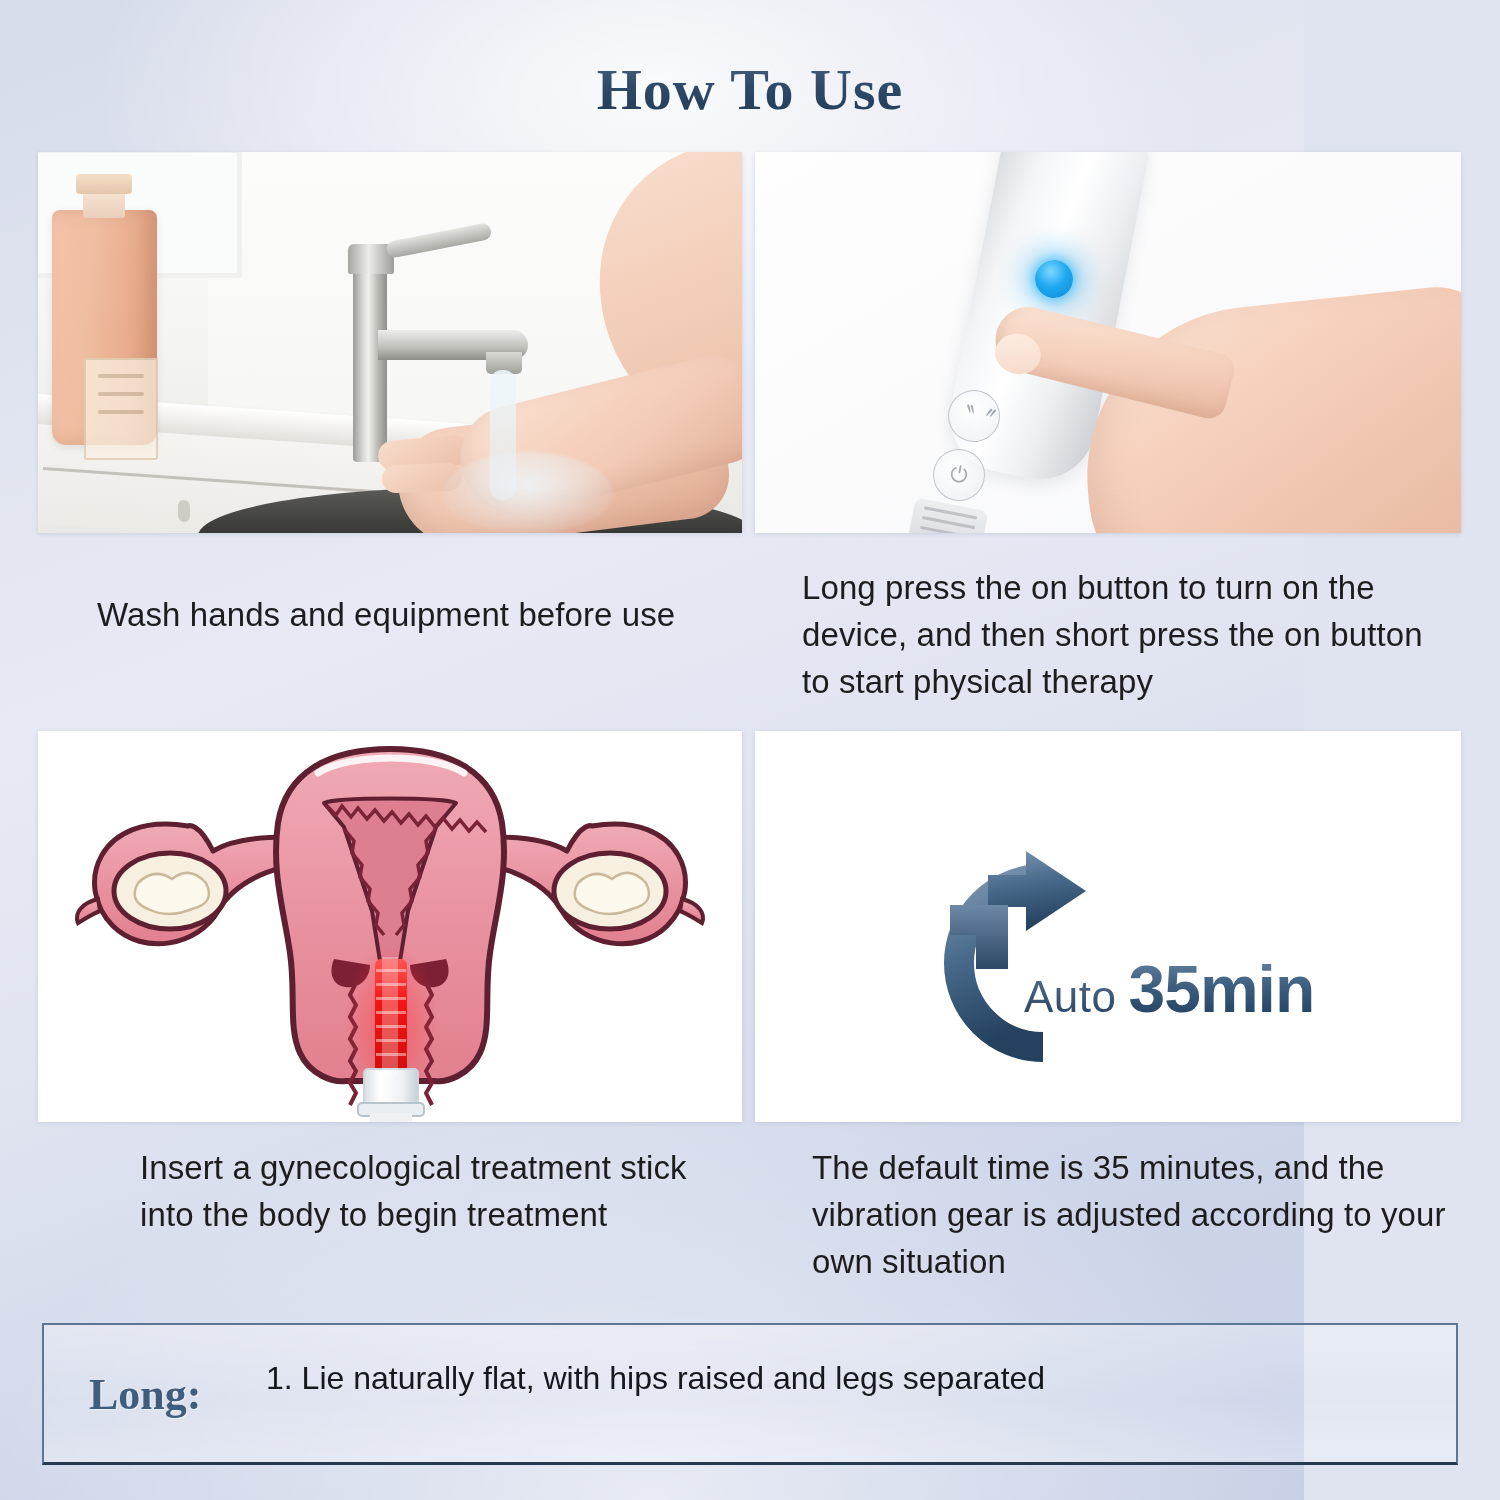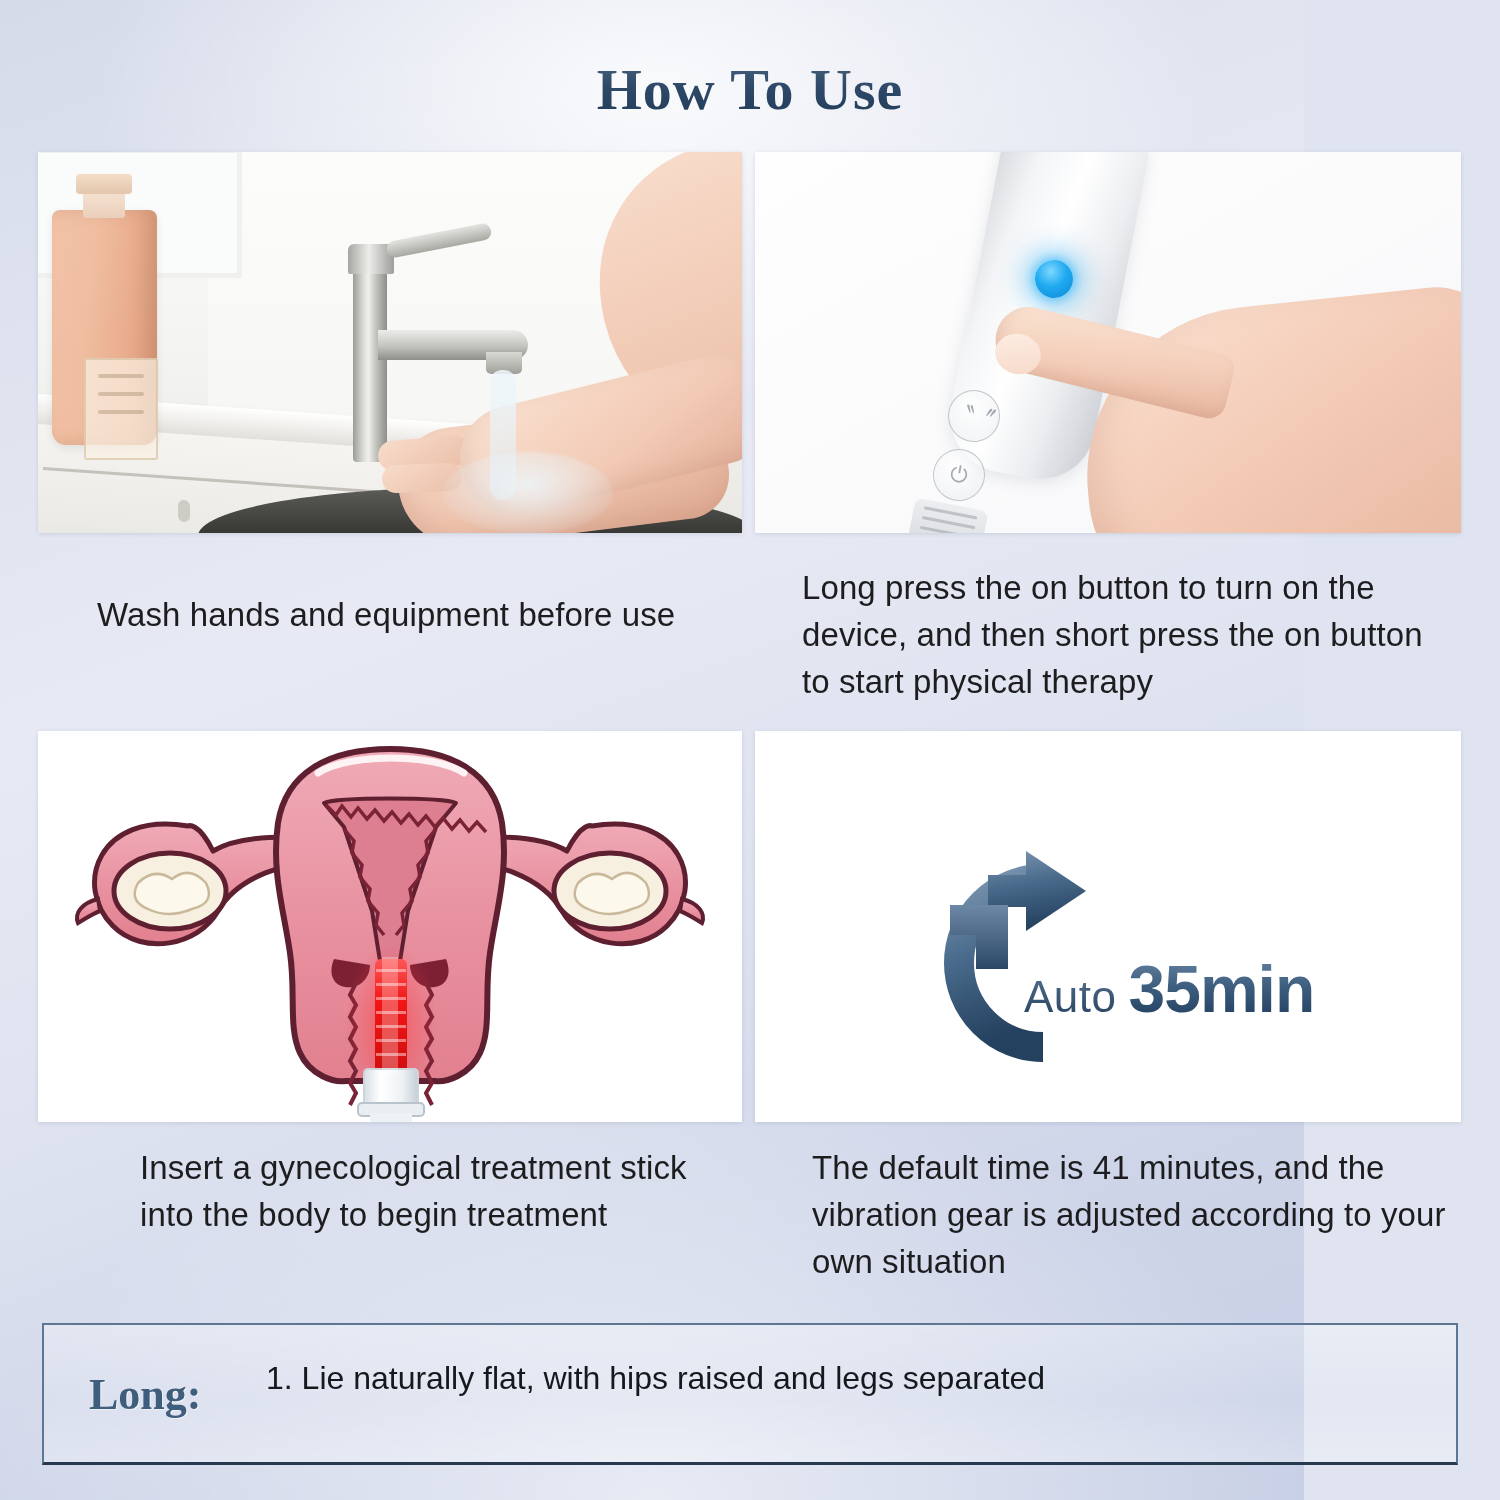--- a/index.html
+++ b/index.html
@@ -364,21 +364,21 @@
           <span class="t-auto">Auto</span>
           <span class="t-num">35min</span>
         </div>
       </div>
     </div>
   </div>
 
   <div class="caption" id="c1">Wash hands and equipment before use</div>
   <div class="caption" id="c2">Long press the on button to turn on the device, and then short press the on button to start physical therapy</div>
   <div class="caption" id="c3">Insert a gynecological treatment stick into the body to begin treatment</div>
-  <div class="caption" id="c4">The default time is 41 minutes, and the vibration gear is adjusted according to your own situation</div>
+  <div class="caption" id="c4">The default time is 35 minutes, and the vibration gear is adjusted according to your own situation</div>
 
   <div class="note-box">
     <div class="note-label">Long:</div>
     <div class="note-lines">
       <div>1. Lie naturally flat, with hips raised and legs separated</div>
     </div>
   </div>
 
 </div>
 

